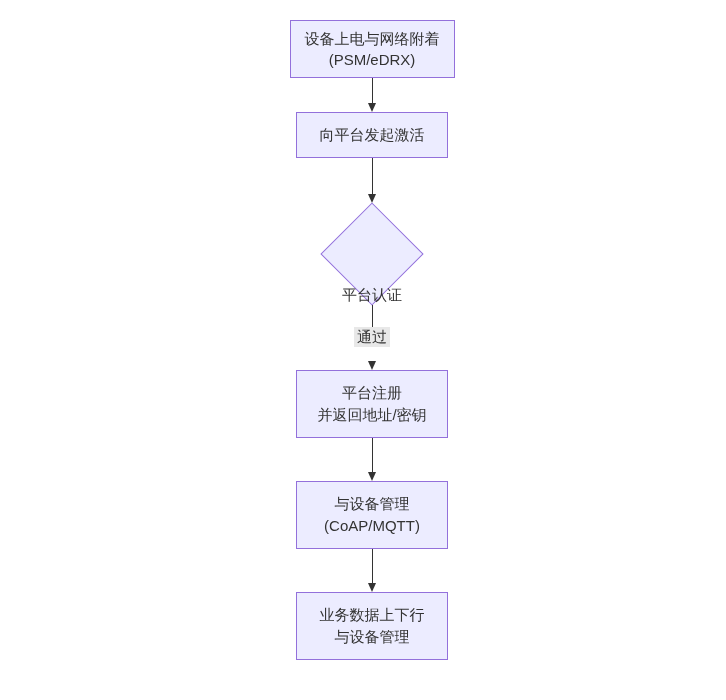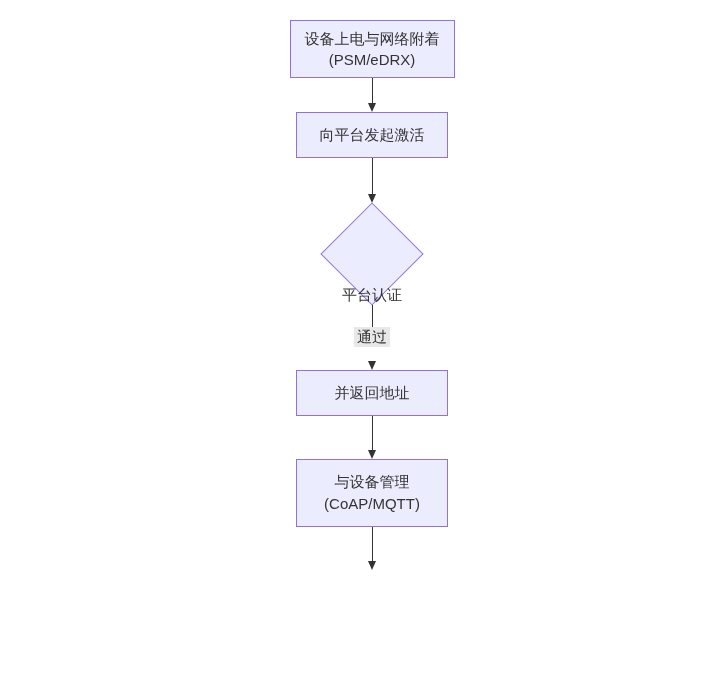--- a/index.html
+++ b/index.html
@@ -134,33 +134,38 @@
       <div class="diamond-label">平台认证</div>
     </div>
 
     <div class="connector c3">
       <div class="edge-line"></div>
       <span class="edge-label">通过</span>
       <div class="arrowhead"></div>
     </div>
 
     <div class="node">
-      <div>并返回地址</div>
+      <div>平台注册</div>
+      <div>并返回地址/密钥</div>
     </div>
 
     <div class="connector c4">
       <div class="edge-line"></div>
       <div class="arrowhead"></div>
     </div>
 
     <div class="node">
       <div>与设备管理</div>
       <div>(CoAP/MQTT)</div>
     </div>
 
     <div class="connector c5">
       <div class="edge-line"></div>
       <div class="arrowhead"></div>
     </div>
 
+    <div class="node">
+      <div>业务数据上下行</div>
+      <div>与设备管理</div>
+    </div>
 
   </div>
 </div>
 
 </body></html>

